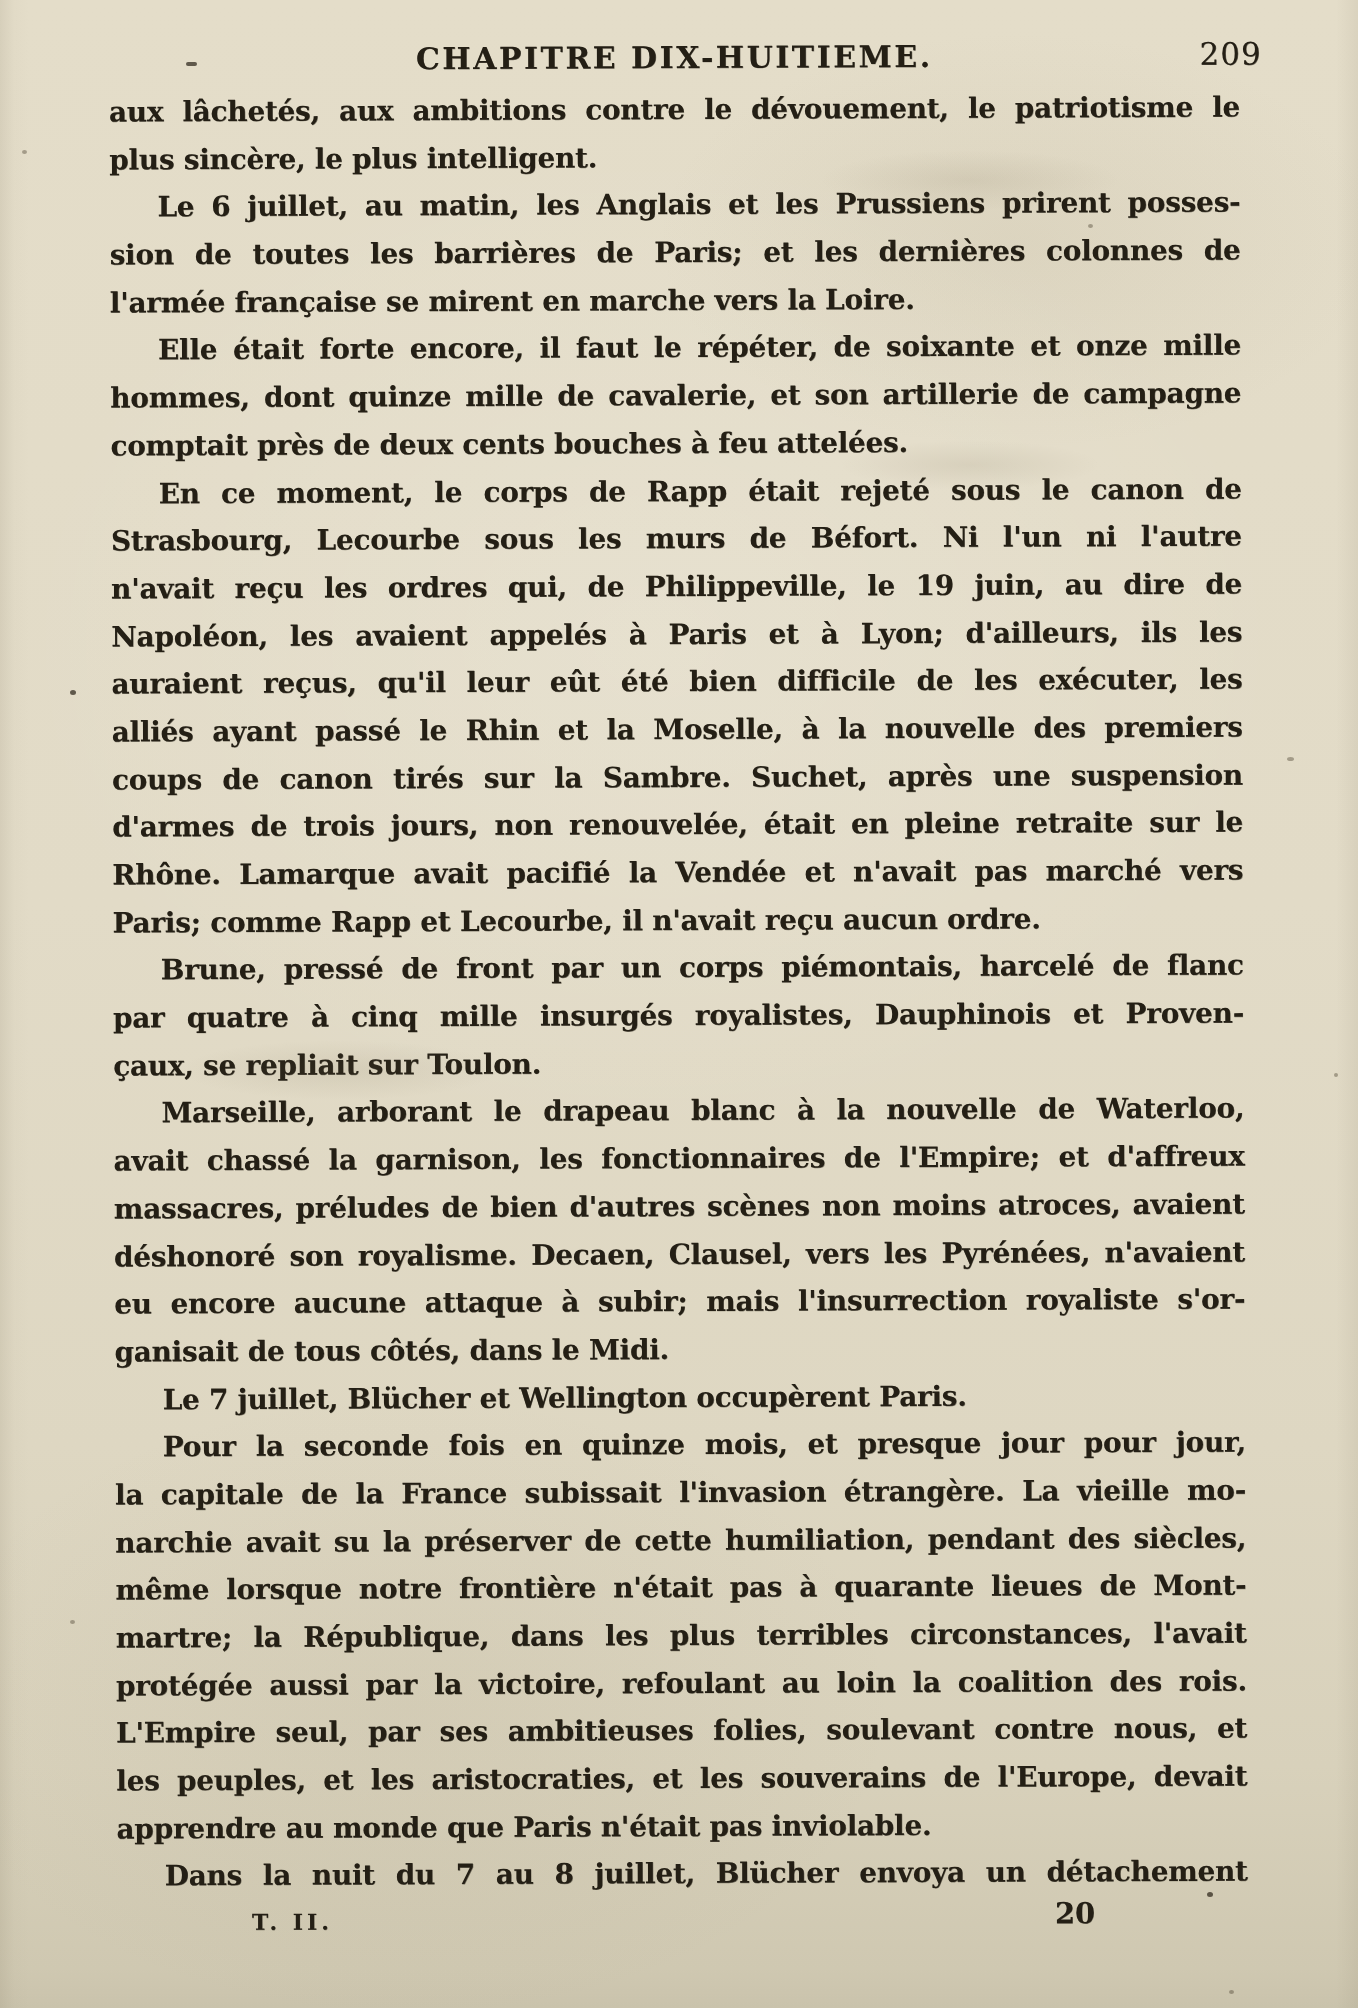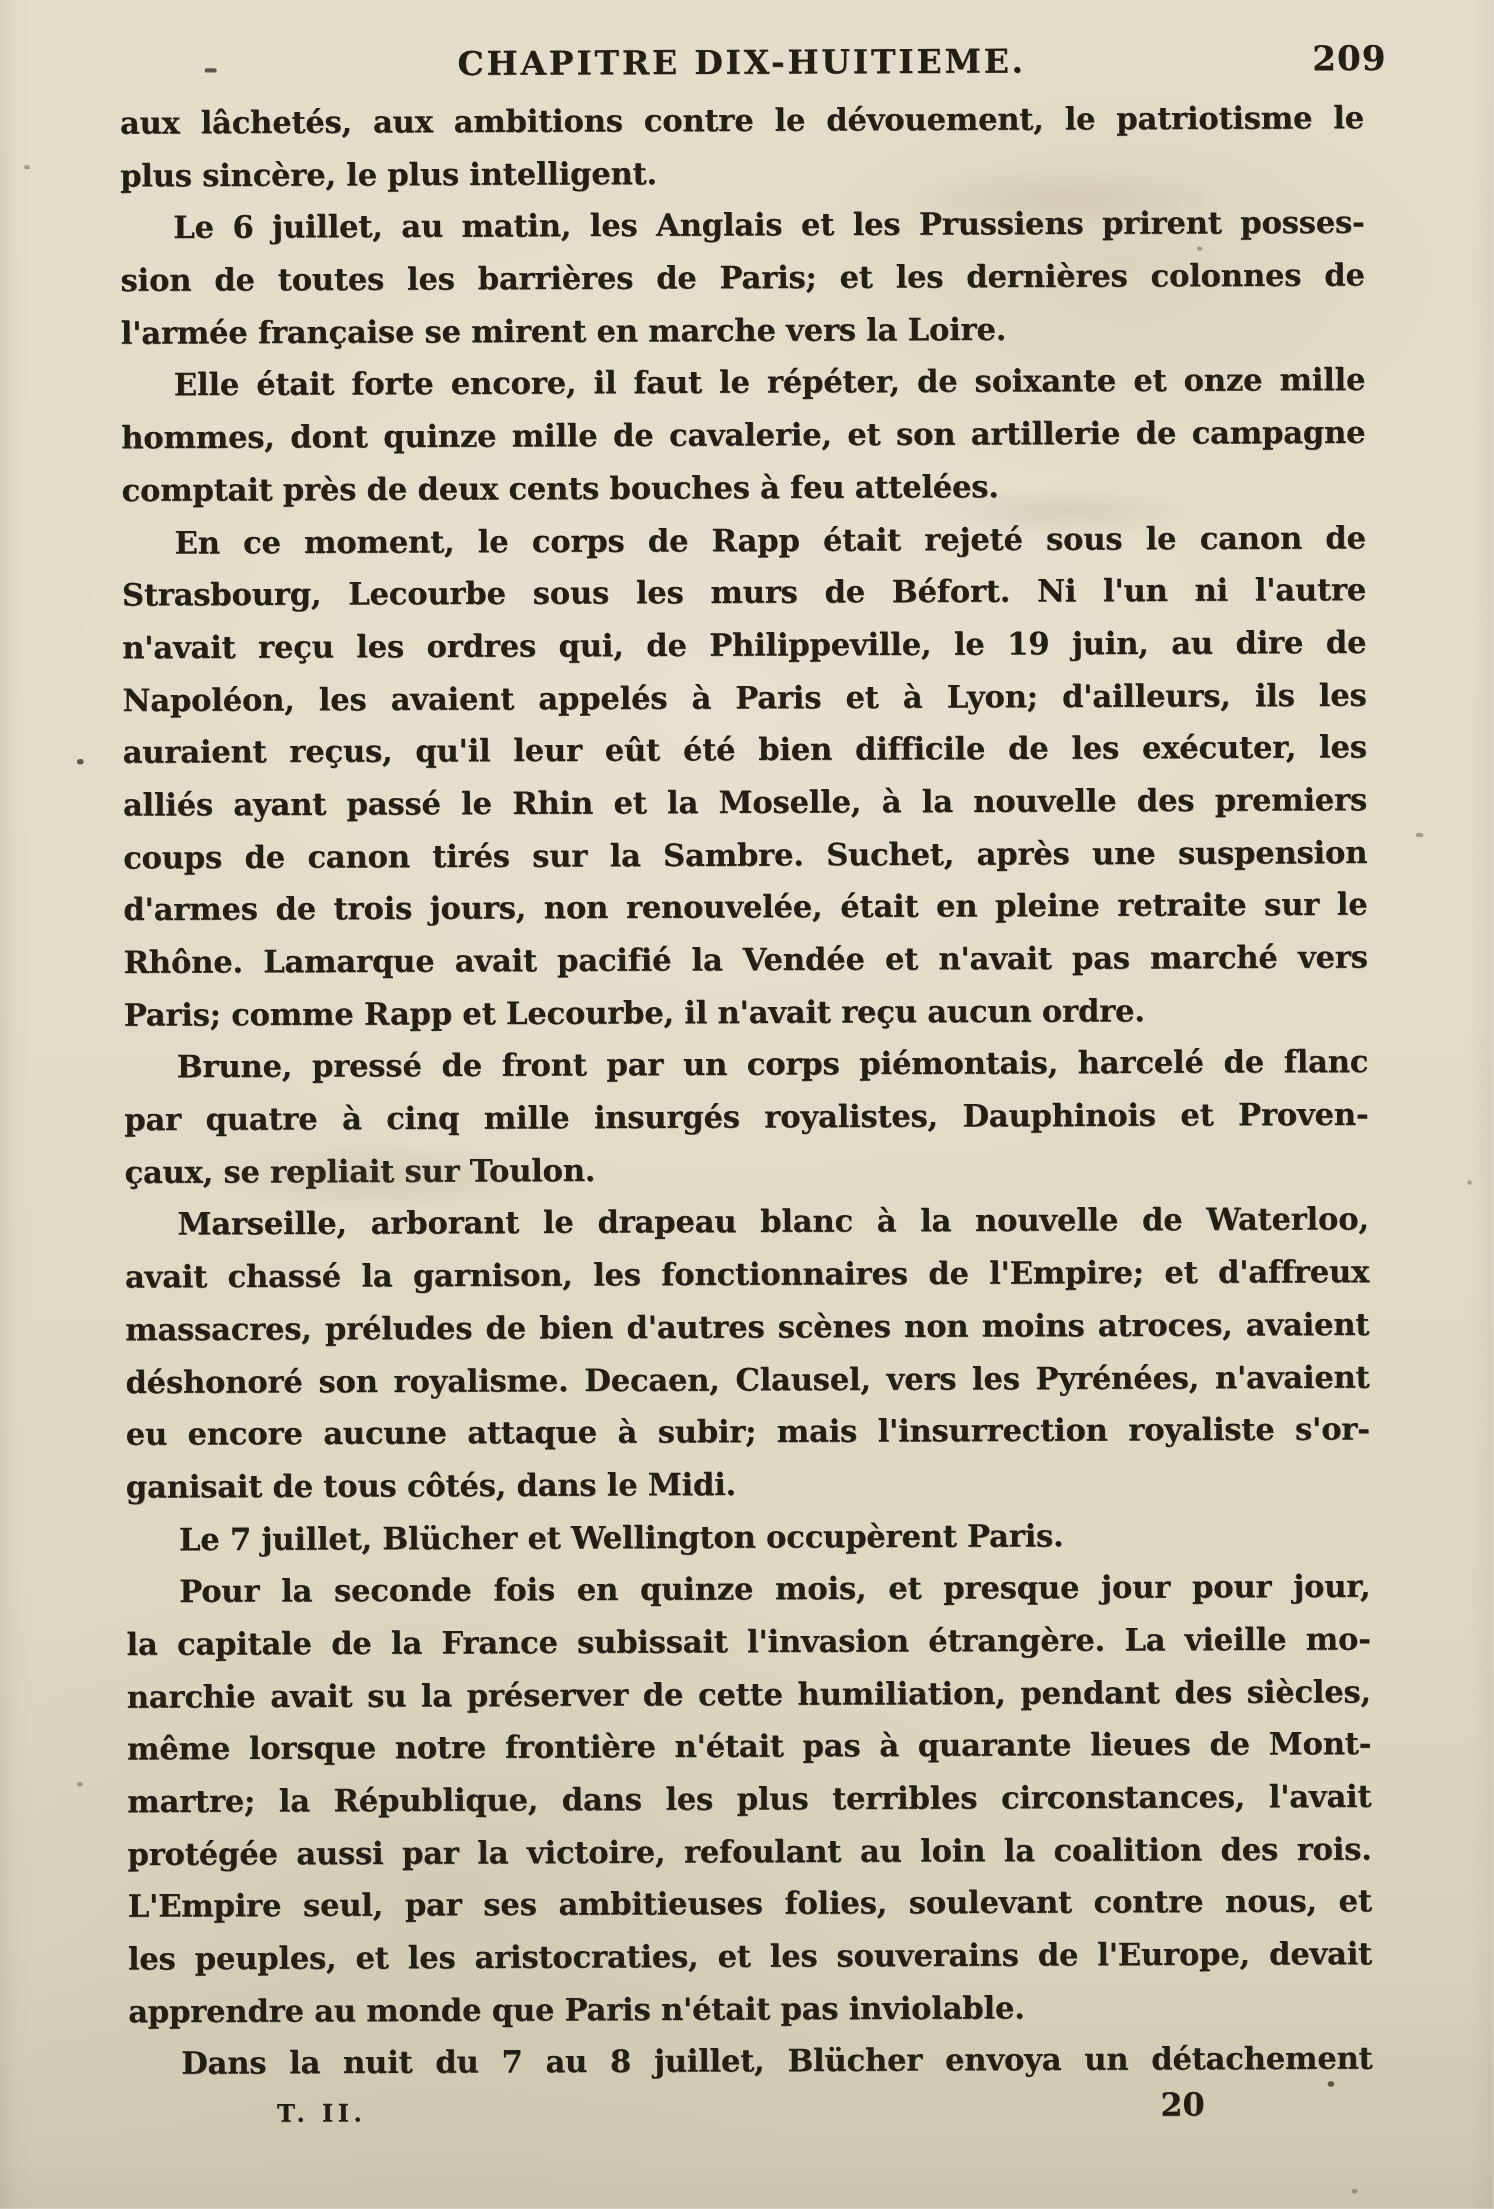--- a/index.html
+++ b/index.html
@@ -26,22 +26,22 @@
     position:absolute;
     left:112px;top:40px;width:1131px;
     text-align:center;
     font-size:30px;font-weight:700;
     letter-spacing:2.5px;
     text-shadow:0.4px 0.4px 0.6px rgba(36,31,21,0.55);
   }
   .page-number{
     position:absolute;
     left:1195px;top:38px;width:70px;
-    text-align:center;
-    font-size:31px;font-weight:700;
+    text-align:right;
+    font-size:31px;font-weight:400;
     letter-spacing:1px;
     text-shadow:0.4px 0.4px 0.6px rgba(36,31,21,0.55);
   }
   .text-block{
     position:absolute;
     left:112px;top:86px;width:1131px;
     font-size:28px;font-weight:700;
     letter-spacing:-0.3px;
     text-shadow:0.35px 0.45px 0.55px rgba(36,31,21,0.50);
   }

